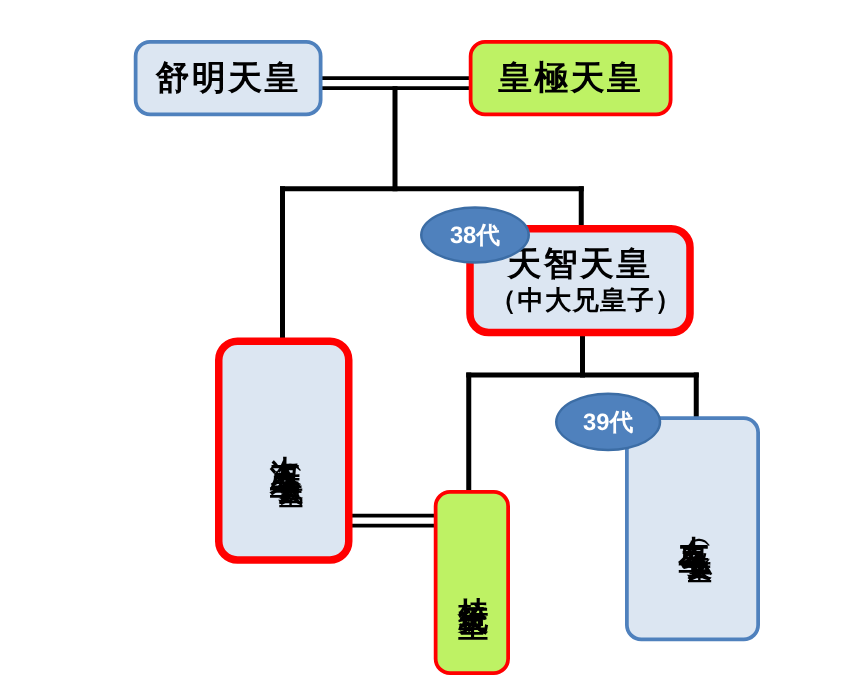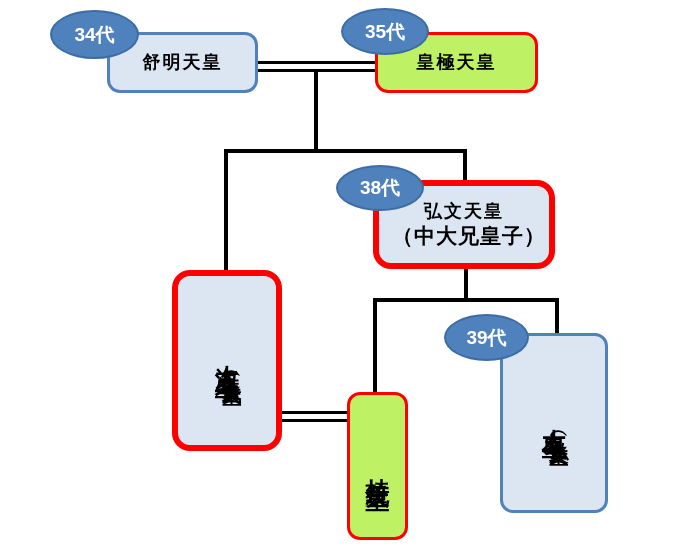--- a/index.html
+++ b/index.html
@@ -11,21 +11,21 @@
   .dline{position:absolute;border-top:3px solid #000;border-bottom:3px solid #000;background:transparent;z-index:1;}
 
   
   .node{position:absolute;z-index:2;box-sizing:border-box;display:flex;align-items:center;justify-content:center;color:#000;}
   .node.blue{background:#dce6f2;border:3px solid #4f81bd;border-radius:13px;}
   .node.red{background:#bef264;border:3px solid #ff0000;border-radius:13px;}
   .node.redthick-blue{background:#dce6f2;border:6px solid #ff0000;border-radius:18px;}
   .node .name{font-size:24px;font-weight:bold;letter-spacing:2px;line-height:1.25;white-space:nowrap;}
   .node .sub{font-size:20px;font-weight:bold;letter-spacing:1px;line-height:1.25;white-space:nowrap;margin-left:10px;}
   .node.h .inner{text-align:center;}
-  .node.h .name{font-size:18px;}
+  .node.h .name{font-size:27px;}
   .node.h .sub{font-size:21px;}
 
   
   .node.v .inner{writing-mode:vertical-rl;text-orientation:mixed;display:flex;align-items:center;}
   .node.v .name{font-size:24px;letter-spacing:4px;}
   .node.v .sub{font-size:19px;letter-spacing:2px;}
 
   
   .gen{position:absolute;z-index:3;background:#4f81bd;border:2px solid #3c6da5;border-radius:50%;
        display:flex;align-items:center;justify-content:center;color:#ffffff;
@@ -54,21 +54,21 @@
   </div>
 
   <div class="node h red" style="left:375px;top:32px;width:163px;height:61px;">
     <div class="inner">
         <div class="name">皇極天皇</div>
       </div>
   </div>
 
   <div class="node h redthick-blue" style="left:373px;top:180px;width:182px;height:89px;">
     <div class="inner">
-      <div class="name">弘文天皇</div>
+      <div class="name">天智天皇</div>
       <div class="sub">（中大兄皇子）</div>
     </div>
   </div>
 
   <div class="node v redthick-blue" style="left:172px;top:270px;width:110px;height:181px;">
     <div class="inner">
       <div class="name">大海人皇子</div>
       <div class="sub">（天武天皇）</div>
     </div>
   </div>
@@ -79,26 +79,20 @@
       </div>
   </div>
 
   <div class="node v blue" style="left:500px;top:333px;width:108px;height:180px;">
     <div class="inner">
       <div class="name">大友皇子</div>
       <div class="sub">（弘文天皇）</div>
     </div>
   </div>
 
-  <div class="gen" style="left:50px;top:10px;width:89px;height:49px;">
-    <span>34代</span>
-  </div>
-  <div class="gen" style="left:341px;top:8px;width:88px;height:47px;">
-    <span>35代</span>
-  </div>
   <div class="gen" style="left:336px;top:165px;width:88px;height:46px;justify-content:center;">
     <span>38代</span>
   </div>
   <div class="gen" style="left:444px;top:314px;width:85px;height:47px;">
     <span>39代</span>
   </div>
 
 </div>
 
 </body></html>

